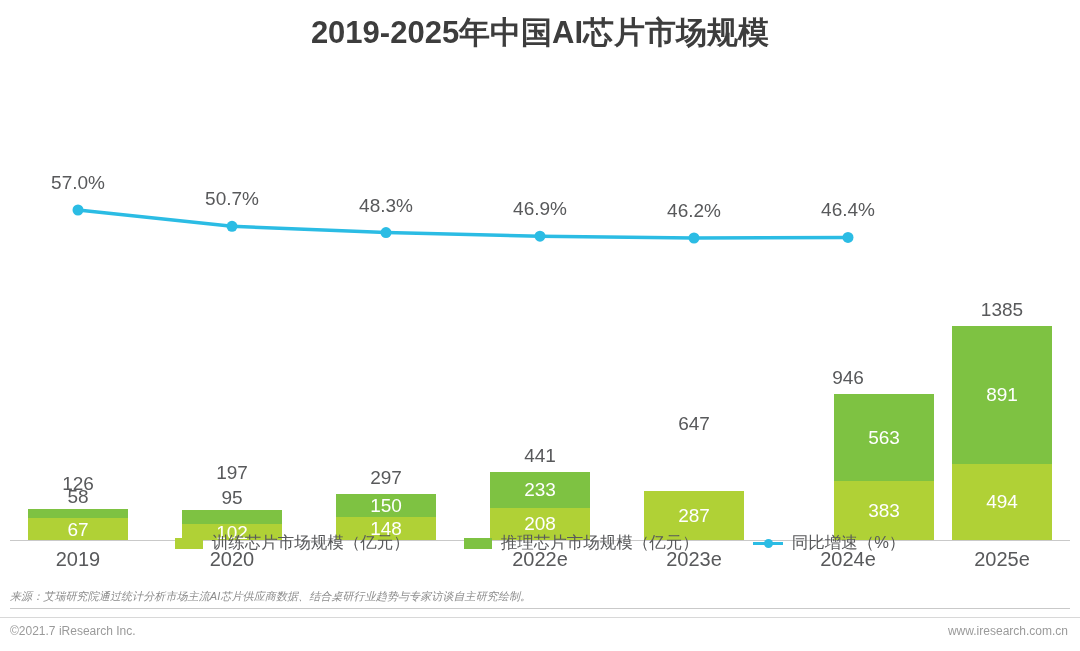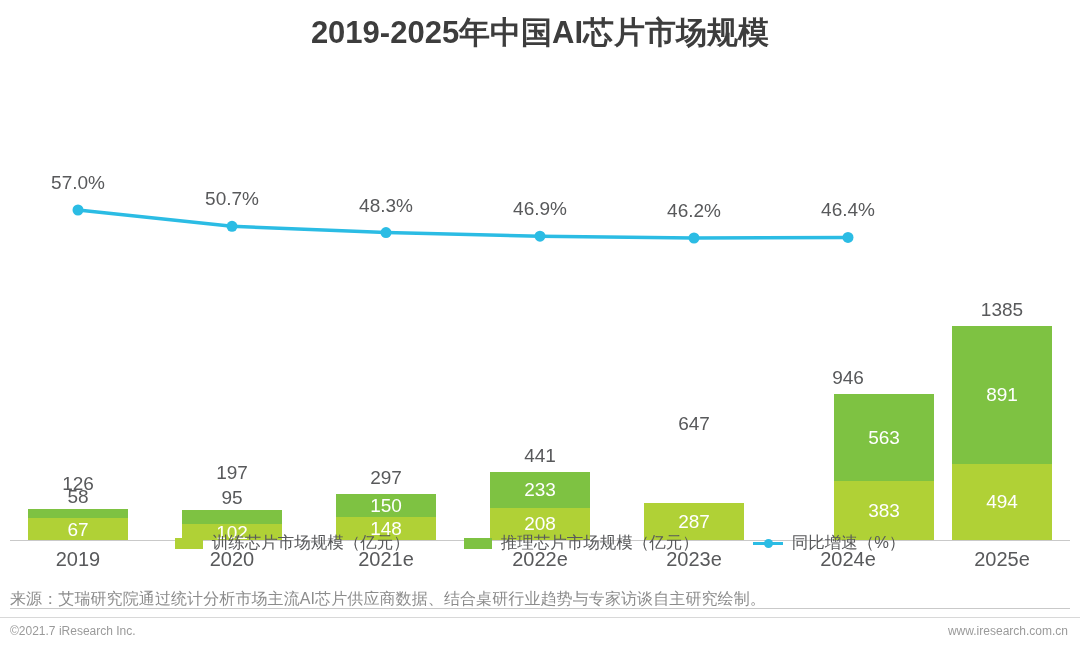--- a/index.html
+++ b/index.html
@@ -81,22 +81,22 @@
   .legend-item{display:flex;align-items:center;gap:9px;font-size:16.5px;color:#58595b;white-space:nowrap;}
   .swatch{width:28px;height:11px;display:inline-block;}
   .swatch.light{background:#b0d136;}
   .swatch.dark{background:#7ec242;}
   .swatch-line{position:relative;width:30px;height:11px;display:inline-block;}
   .swatch-line .ln{position:absolute;left:0;top:4px;width:30px;height:3px;background:#2bbce4;}
   .swatch-line .pt{position:absolute;left:11px;top:1px;width:9px;height:9px;border-radius:50%;background:#2bbce4;}
 
   
   .source{
-    position:absolute;left:10px;top:589px;font-size:16px;color:#8c8c8c;
-    white-space:nowrap;letter-spacing:0.1px;
+    position:absolute;left:10px;top:589px;font-size:11px;color:#8c8c8c;
+    white-space:nowrap;letter-spacing:0.1px;font-style:italic;
   }
   .source-rule{position:absolute;left:10px;top:608px;width:1060px;height:1px;background:#c9c9c9;}
   .footer-rule{position:absolute;left:0;top:617px;width:1080px;height:1px;background:#d8d8d8;}
   .footer{
     position:absolute;left:0;top:624px;width:1080px;height:24px;
   }
   .footer-left{position:absolute;left:10px;top:0;font-size:12px;color:#9a9a9a;white-space:nowrap;}
   .footer-right{position:absolute;right:12px;top:0;font-size:12px;color:#9a9a9a;white-space:nowrap;}
 </style>
 </head>
@@ -149,21 +149,21 @@
               <span class="seg-label">233</span>
             </div>
             <div class="seg seg-light" style="height: 32.1386px;">
               <span class="seg-label">208</span>
             </div>
           </div>
           <div class="total-label" style="bottom: 74.1401px;">441</div>
         </div>
         <div class="col" style="left: 617px;">
           <div class="bar" style="bottom: 1px;">
-            <div class="seg seg-light" style="height: 37px;">
+            <div class="seg seg-light" style="height: 49px;">
               <span class="seg-label">287</span>
             </div>
           </div>
           <div class="total-label" style="bottom: 106.124px;">647</div>
         </div>
         <div class="col" style="left: 771px;">
           <div class="bar" style="bottom: 1px; padding-left: 36px;">
             <div class="seg seg-dark" style="height: 86.9906px;">
               <span class="seg-label">563</span>
             </div>
@@ -196,21 +196,20 @@
           <circle cx="694" cy="168" r="5.5" fill="#2bbce4"></circle>
           <circle cx="848" cy="167.4814814814815" r="5.5" fill="#2bbce4"></circle>
         </svg>
     <div class="pct-label" style="left: 78px; top: 102px;">57.0%</div><div class="pct-label" style="left: 232px; top: 118.333px;">50.7%</div><div class="pct-label" style="left: 386px; top: 124.556px;">48.3%</div><div class="pct-label" style="left: 540px; top: 128.185px;">46.9%</div><div class="pct-label" style="left: 694px; top: 130px;">46.2%</div><div class="pct-label" style="left: 848px; top: 129.481px;">46.4%</div></div>
 
     <div class="axis-line"></div>
 
     <div class="xlabels" id="xlabels">
         <div class="xlabel" style="left: 1px;">2019</div>
         <div class="xlabel" style="left: 155px;">2020</div>
-        <div class="xlabel" style="left: 309px;">2021e</div>
         <div class="xlabel" style="left: 463px;">2022e</div>
         <div class="xlabel" style="left: 617px;">2023e</div>
         <div class="xlabel" style="left: 771px;">2024e</div>
         <div class="xlabel" style="left: 925px;">2025e</div>
       </div>
   </div>
 
   <div class="legend" id="legend">
       <div class="legend-item">
         <span class="swatch light"></span>

